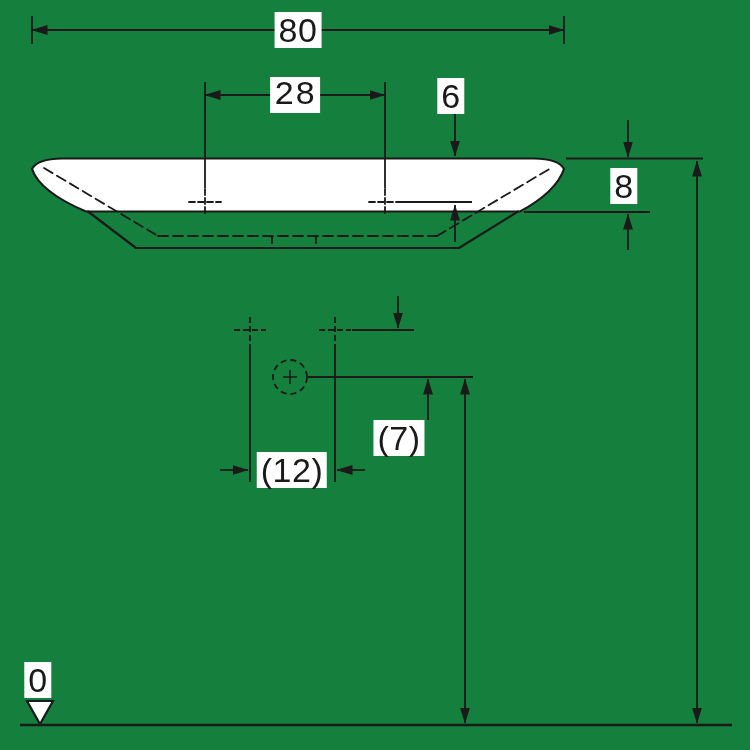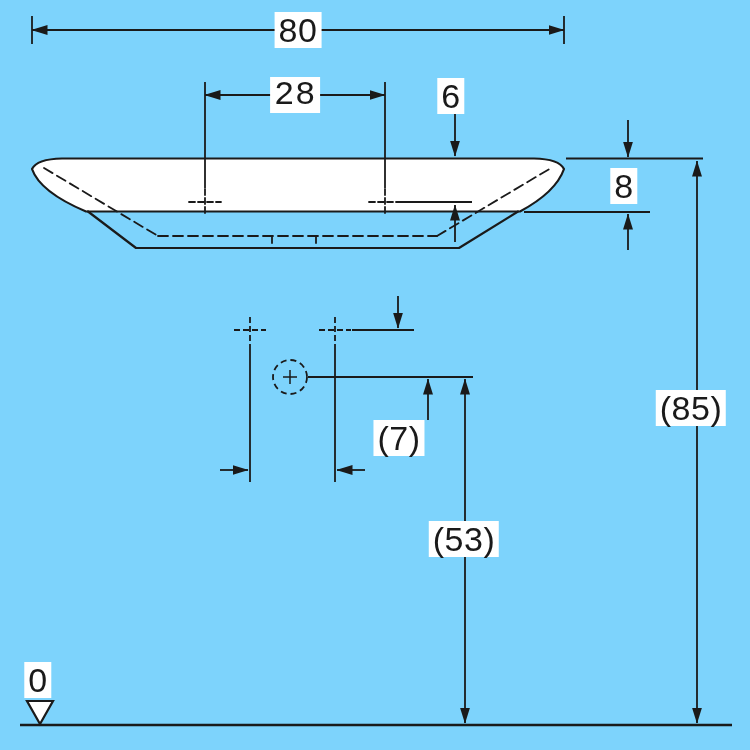--- a/index.html
+++ b/index.html
@@ -4,21 +4,21 @@
 <style>
   html, body {
     margin: 0;
     padding: 0;
     background: #ffffff;
   }
   .stage {
     position: relative;
     width: 750px;
     height: 750px;
-    background: #7dd3fc;
+    background: #15803d;
     font-family: "Liberation Sans", "DejaVu Sans", sans-serif;
     overflow: hidden;
   }
   .stage svg {
     position: absolute;
     left: 0;
     top: 0;
   }
   .dim-label {
     position: absolute;
@@ -130,18 +130,17 @@
     <g stroke="#1a1a1a" stroke-width="2.4">
       <line x1="20" y1="725" x2="732" y2="725"></line>
       <polygon points="27,701 53,701 40,724" fill="#ffffff" stroke-width="2.2"></polygon>
     </g>
   </svg>
 
   <div class="dim-label" style="left:298px; top:30px;">80</div>
   <div class="dim-label" style="left:295px; top:95px;font-family:Liberation Mono, monospace;">28</div>
   <div class="dim-label" style="left:451px; top:96px;">6</div>
   <div class="dim-label" style="left:624px; top:186px;">8</div>
-  <div class="dim-label" style="left:691px; top:408px;">(85)</div>
   <div class="dim-label" style="left:399px; top:438px;">(7)</div>
-  <div class="dim-label" style="left:464px; top:539px;">(53)</div>
+  <div class="dim-label" style="left:292px; top:470px;">(12)</div>
   <div class="dim-label" style="left:38px; top:680px;">0</div>
 
 </div>
 
 </body></html>

